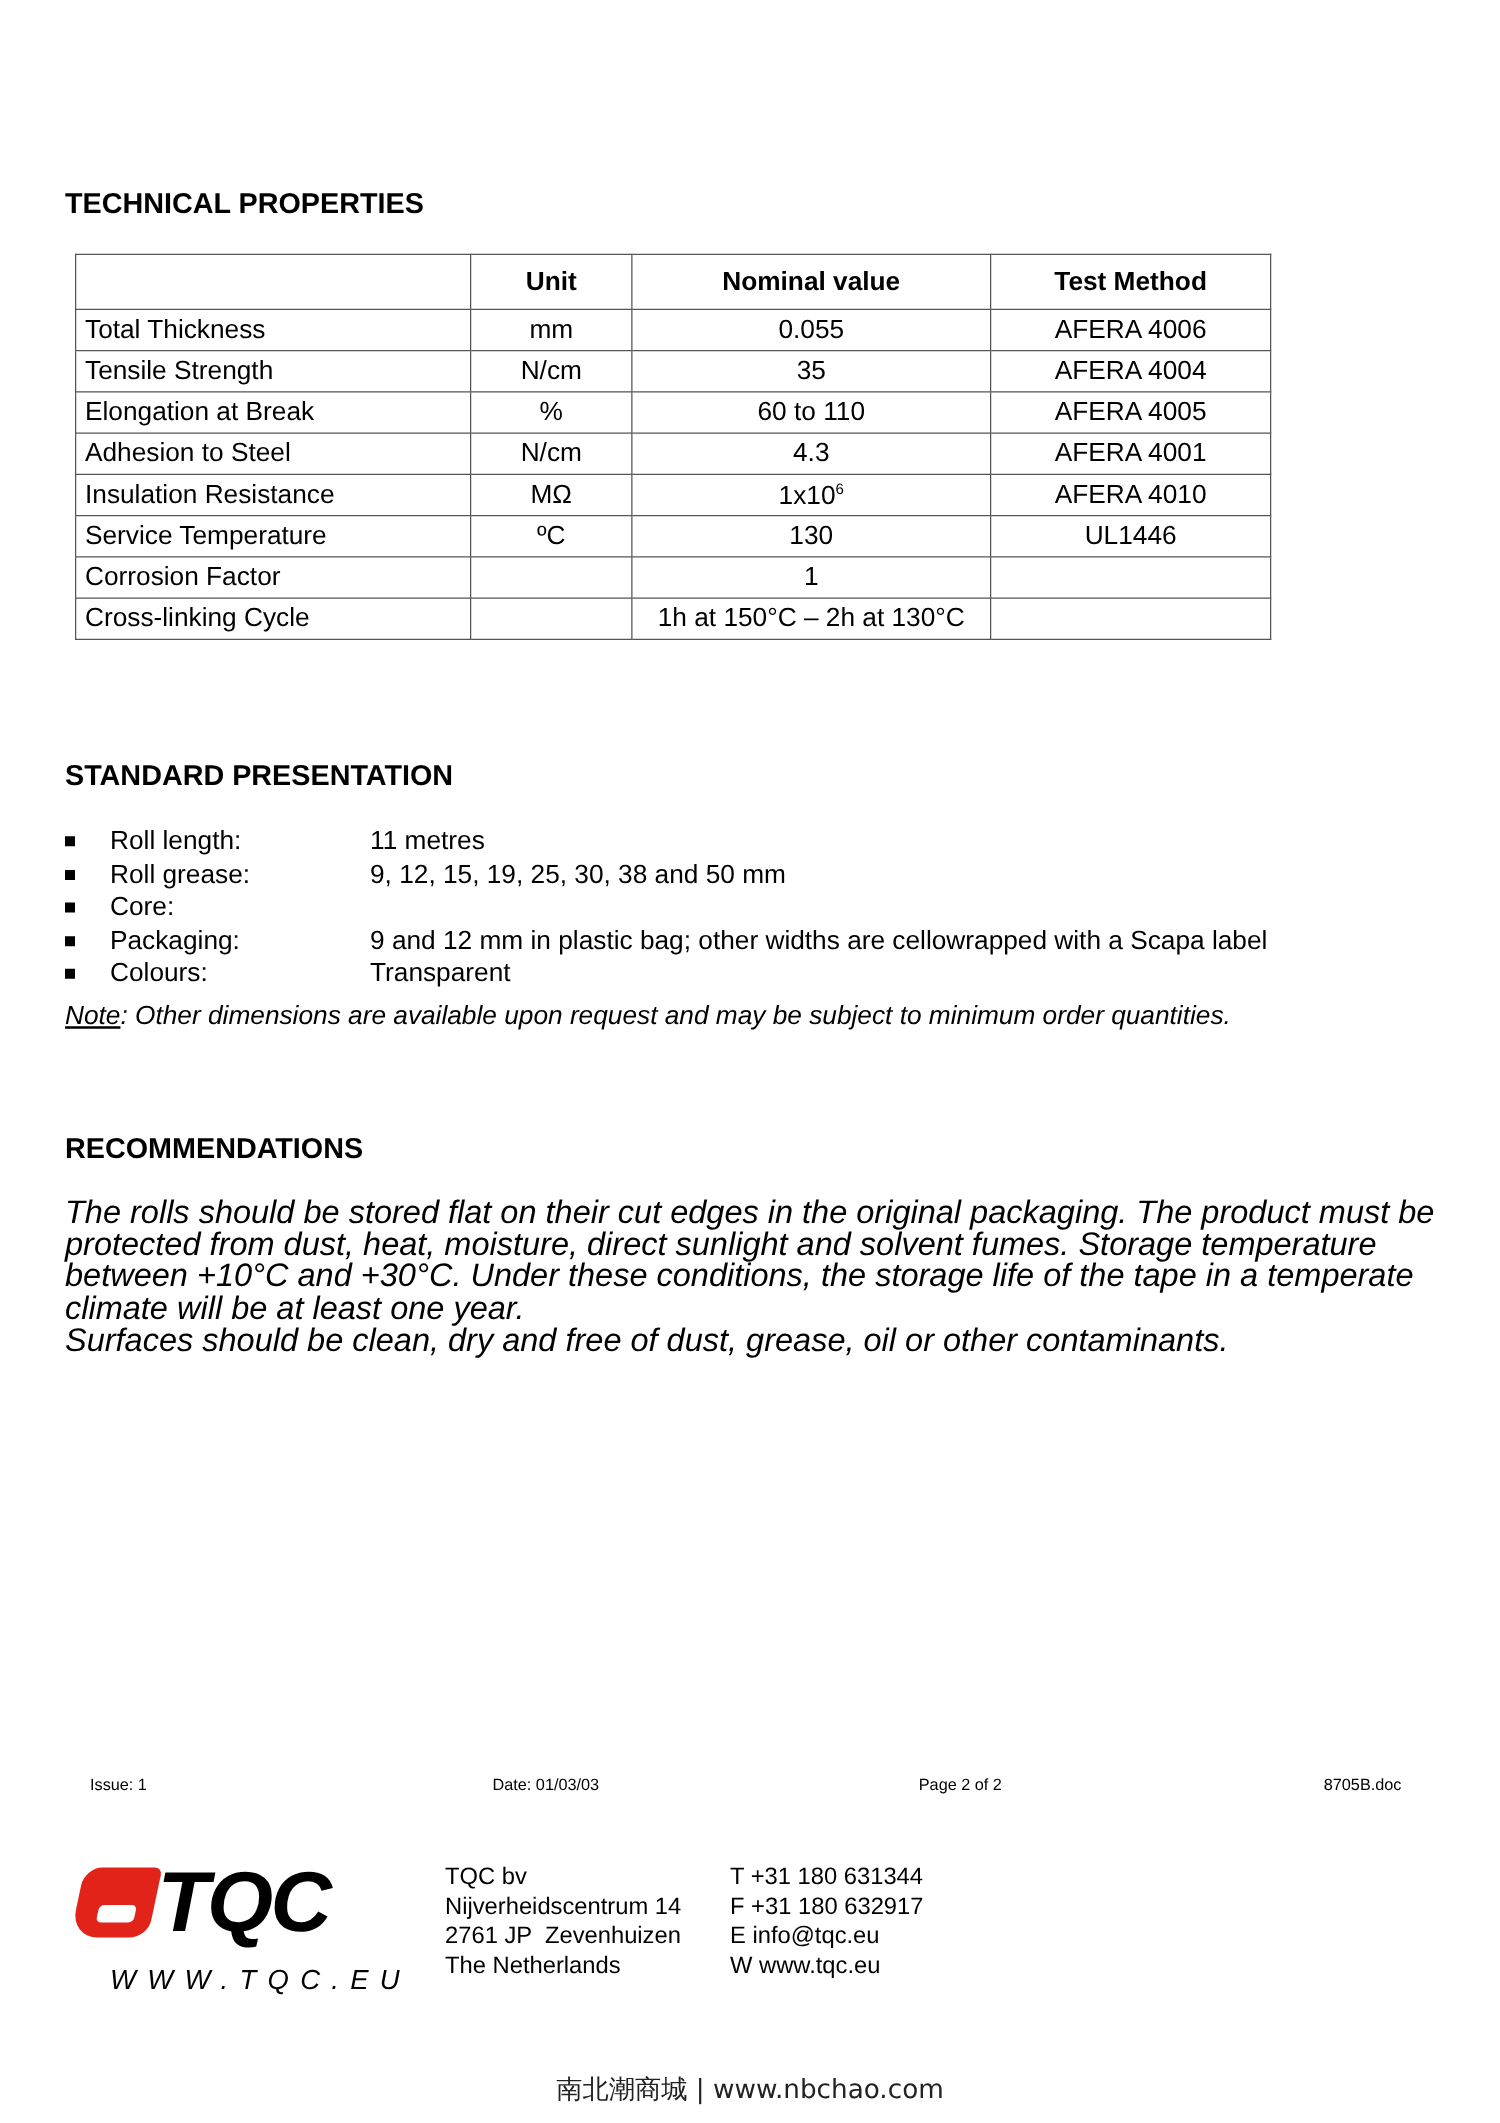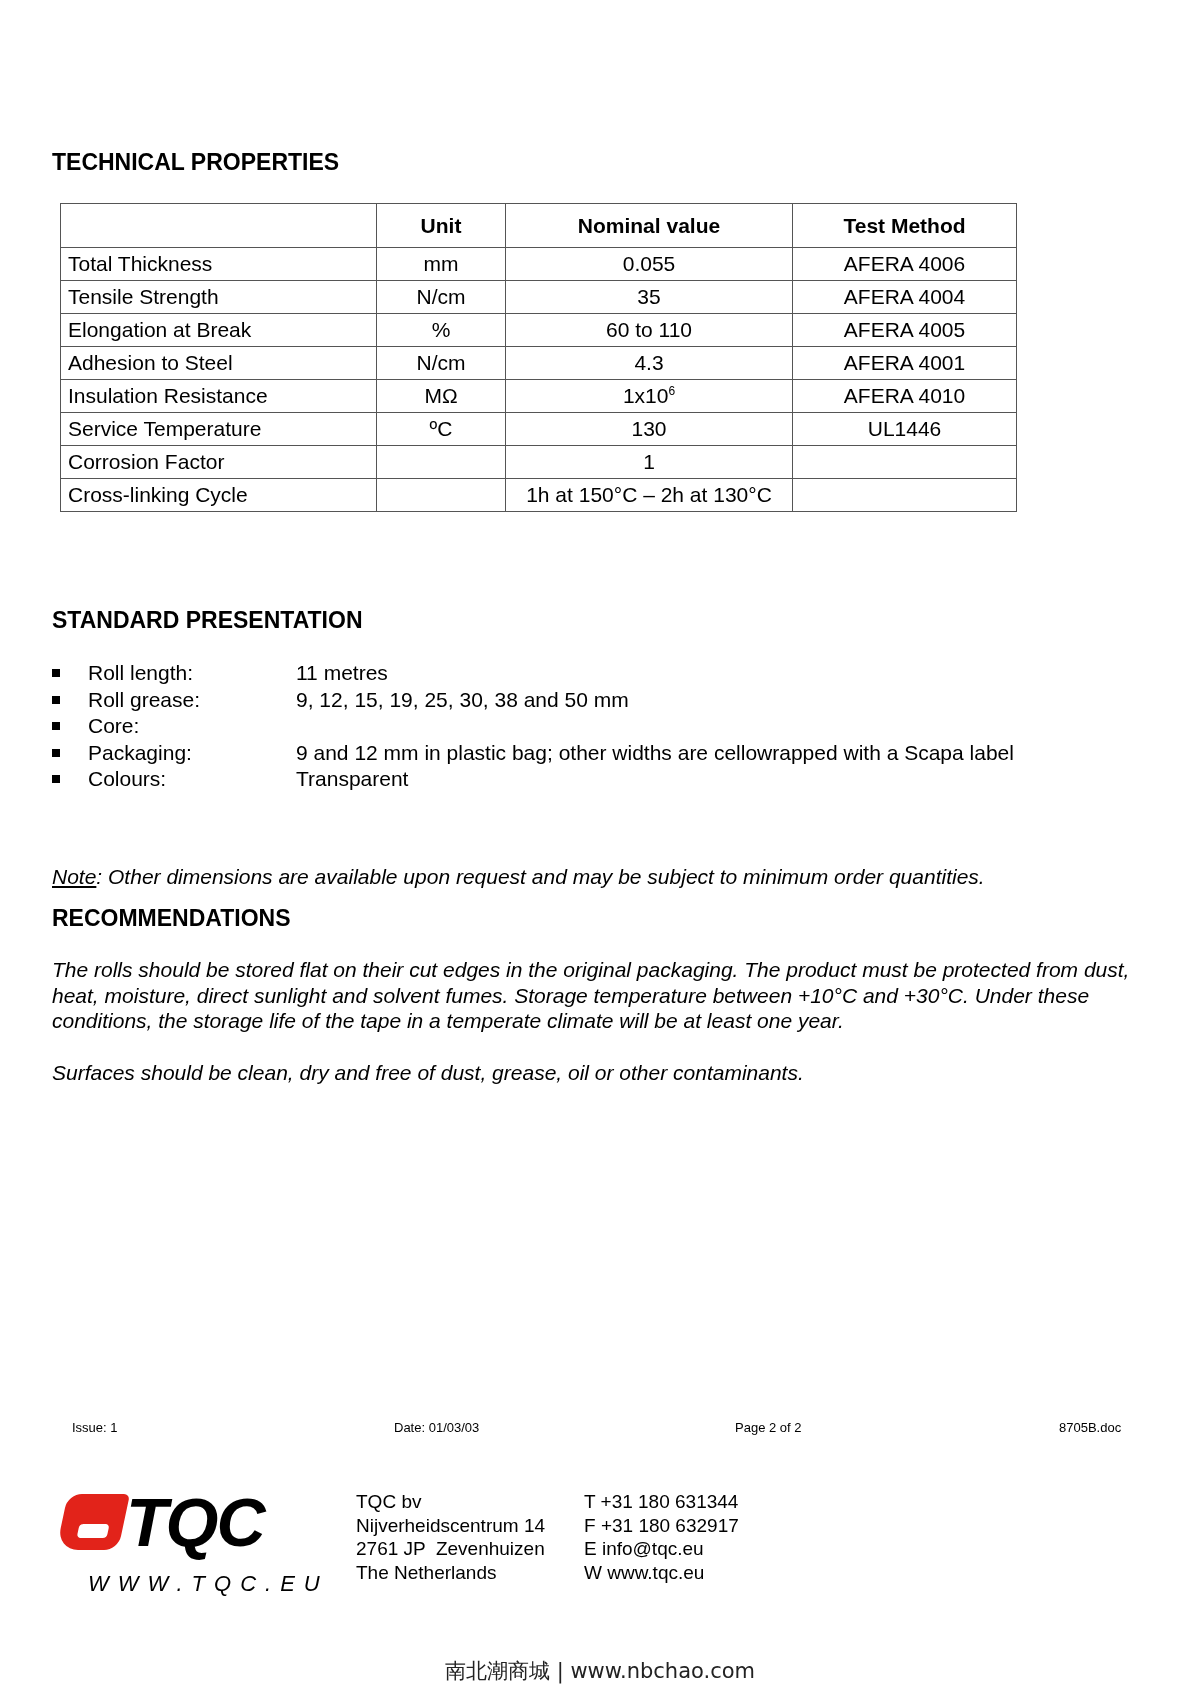--- a/index.html
+++ b/index.html
@@ -24,26 +24,26 @@
   .c3 { width: 209px; text-align: center; }
   sup { font-size: 12px; }
   ul.pres {
     position: absolute; left: 52px; top: 660px; margin: 0; padding: 0;
     list-style: none; font-size: 21px;
   }
   ul.pres li { height: 26.5px; display: flex; align-items: center; }
   .bullet { display: inline-block; width: 8px; height: 8px; background: #000; margin-right: 28px; }
   .plabel { display: inline-block; width: 208px; }
   .note {
-    position: absolute; left: 52px; top: 865px; font-size: 21px; font-style: italic;
+    position: absolute; left: 52px; top: 801px; font-size: 21px; font-style: italic;
   }
   .note u { font-style: italic; }
   .rec {
     position: absolute; left: 52px; top: 957px; width: 1110px;
-    font-size: 21px; font-style: italic; line-height: 25.5px; margin: 0;
+    font-size: 26px; font-style: italic; line-height: 25.5px; margin: 0;
   }
   .rec2 { top: 1060px; }
   .footer-meta {
     position: absolute; top: 1420px; font-size: 13px;
   }
   .logo {
     position: absolute; left: 62px; top: 1490px; width: 266px;
   }
   .logo-mark { display: flex; align-items: center; height: 64px; }
   .logo-red {

